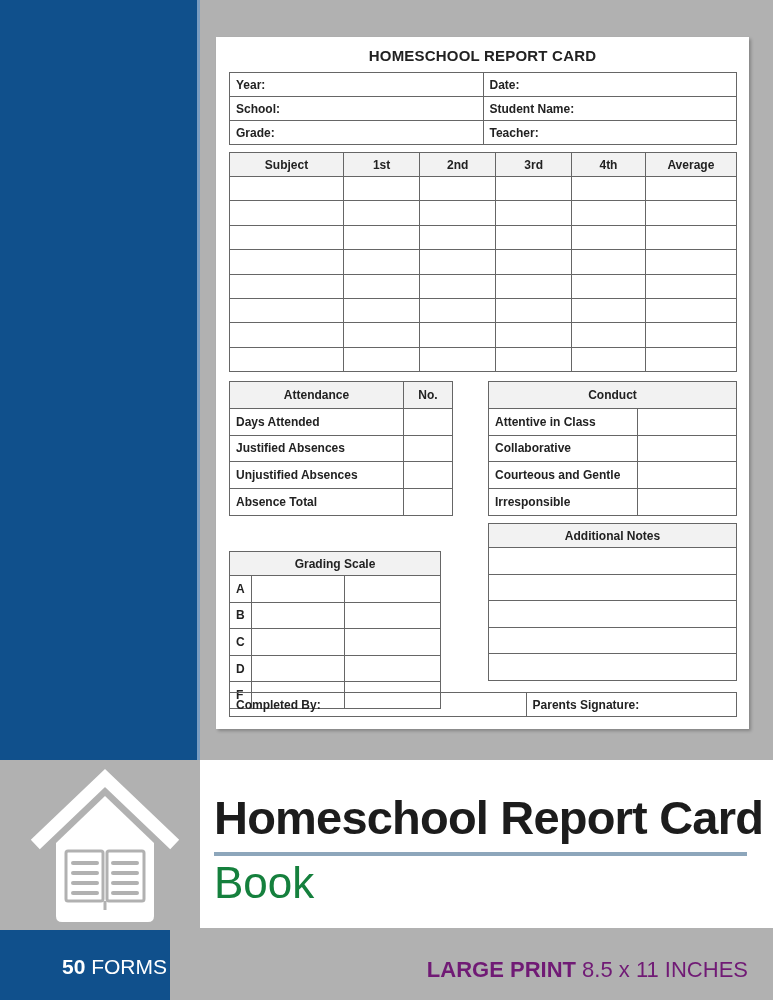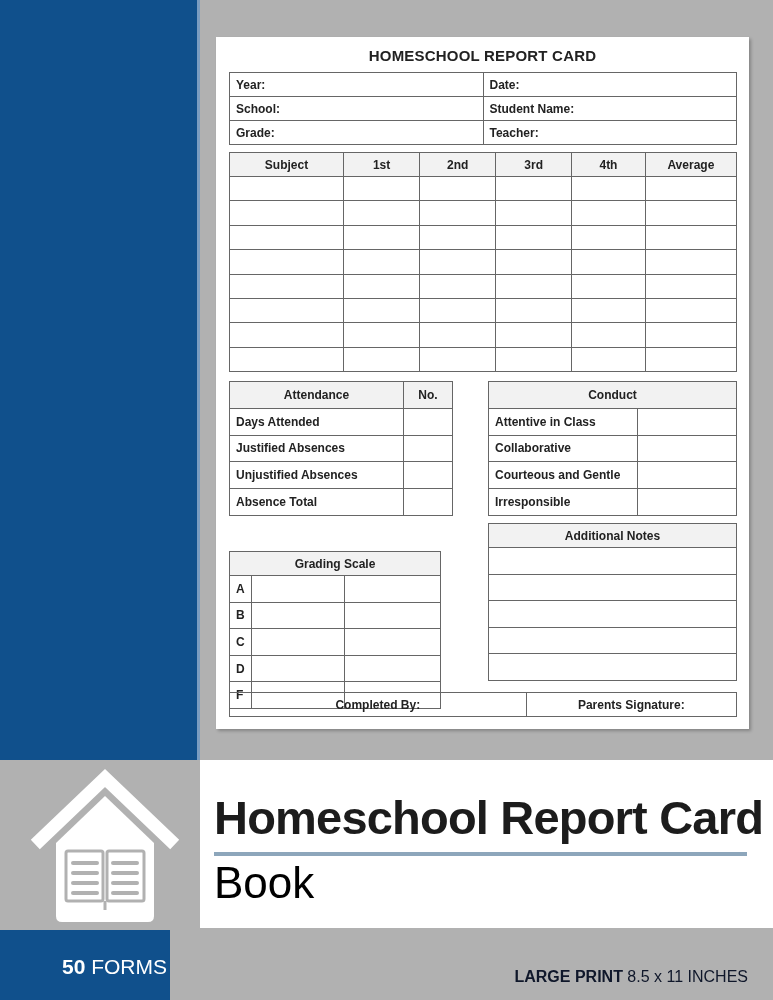--- a/index.html
+++ b/index.html
@@ -20,31 +20,31 @@
   .att th,.att td{height:25.8px;}
   .cond{left:272px;top:344px;width:249px;}
   .cond th,.cond td{height:25.8px;}
   .scale{left:13px;top:514px;width:212px;}
   .scale th{height:23px;}
   .scale td{height:25.6px;}
   .notes{left:272px;top:486px;width:249px;}
   .notes th{height:23px;text-align:center;}
   .notes td{height:25.6px;}
   .sig{left:13px;top:655px;width:508px;}
-  .sig td{height:23px;text-align:center;}
+  .sig td{height:23px;}
   .icon-panel{position:absolute;left:0;top:760px;width:197px;height:170px;background:#b1b1b1;}
   .title-panel{position:absolute;left:200px;top:760px;width:573px;height:168px;background:#fff;}
   .main-title{position:absolute;left:14px;top:30px;font-size:47px;font-weight:bold;color:#1c1c1c;letter-spacing:-0.8px;}
   .title-rule{position:absolute;left:14px;top:92px;width:533px;height:4px;background:#8da6bb;}
-  .sub-title{position:absolute;left:14px;top:98px;font-size:44px;color:#000000;}
+  .sub-title{position:absolute;left:14px;top:98px;font-size:44px;color:#15803d;}
   .footer-left{position:absolute;left:0;top:930px;width:170px;height:70px;background:#10508c;}
   .footer-right{position:absolute;left:200px;top:930px;width:573px;height:70px;background:#b1b1b1;}
   .forms-label{position:absolute;left:62px;top:25px;color:#fff;font-size:21px;}
   .forms-label b{font-weight:bold;}
-  .print-label{position:absolute;right:25px;top:38px;color:#0f172a;font-size:16px;}
+  .print-label{position:absolute;right:25px;top:27px;color:#701a75;font-size:22px;}
 </style>
 </head>
 <body>
 
 <div class="blue-col"></div>
 <div class="blue-edge"></div>
 
 <div class="sheet">
   <div class="sheet-title">HOMESCHOOL REPORT CARD</div>
 

